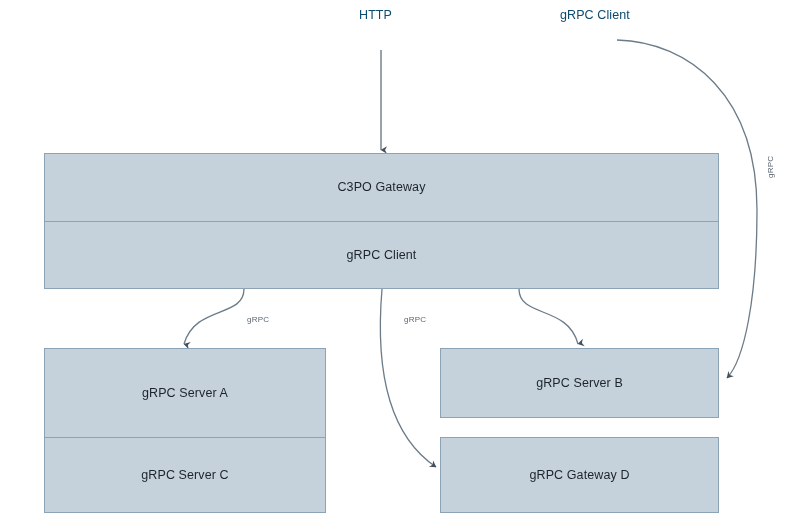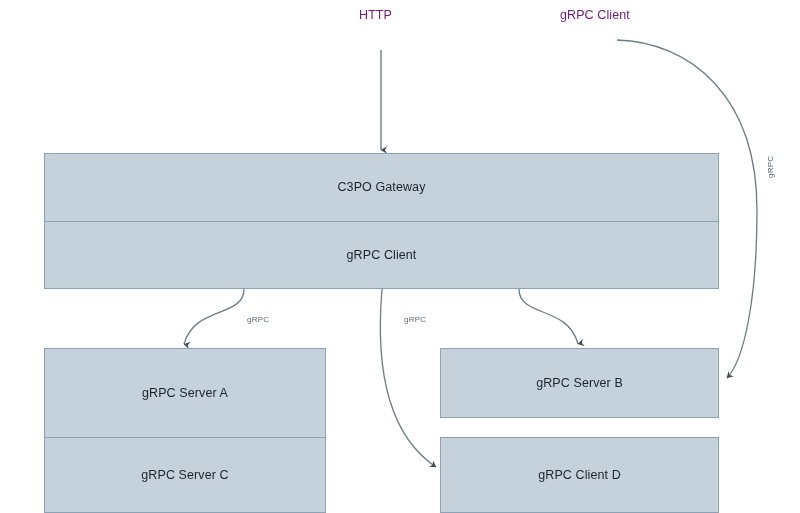--- a/index.html
+++ b/index.html
@@ -62,21 +62,21 @@
   
   #server-a { left: 44px;  top: 348px; width: 282px; height: 90px; }
   #server-b { left: 440px; top: 348px; width: 279px; height: 70px; }
   #server-c { left: 44px;  top: 437px; width: 282px; height: 76px; }
   #server-d { left: 440px; top: 437px; width: 279px; height: 76px; }
 
   
   .free-label {
     position: absolute;
     font-size: 12.5px;
-    color: #701a75;
+    color: #0c4a6e;
     white-space: nowrap;
     letter-spacing: 0.1px;
   }
   #label-http { left: 359px; top: 8px; }
   #label-grpc-client-ext { left: 560px; top: 8px; }
 
   .edge-label {
     position: absolute;
     font-size: 8px;
     color: #5a6672;
@@ -143,16 +143,16 @@
 
   <div class="node" id="server-c">
     <span class="node-label">gRPC Server C</span>
   </div>
 
   <div class="node" id="server-b">
     <span class="node-label">gRPC Server B</span>
   </div>
 
   <div class="node" id="server-d">
-    <span class="node-label">gRPC Client D</span>
+    <span class="node-label">gRPC Gateway D</span>
   </div>
 
 </div>
 
 </body></html>

